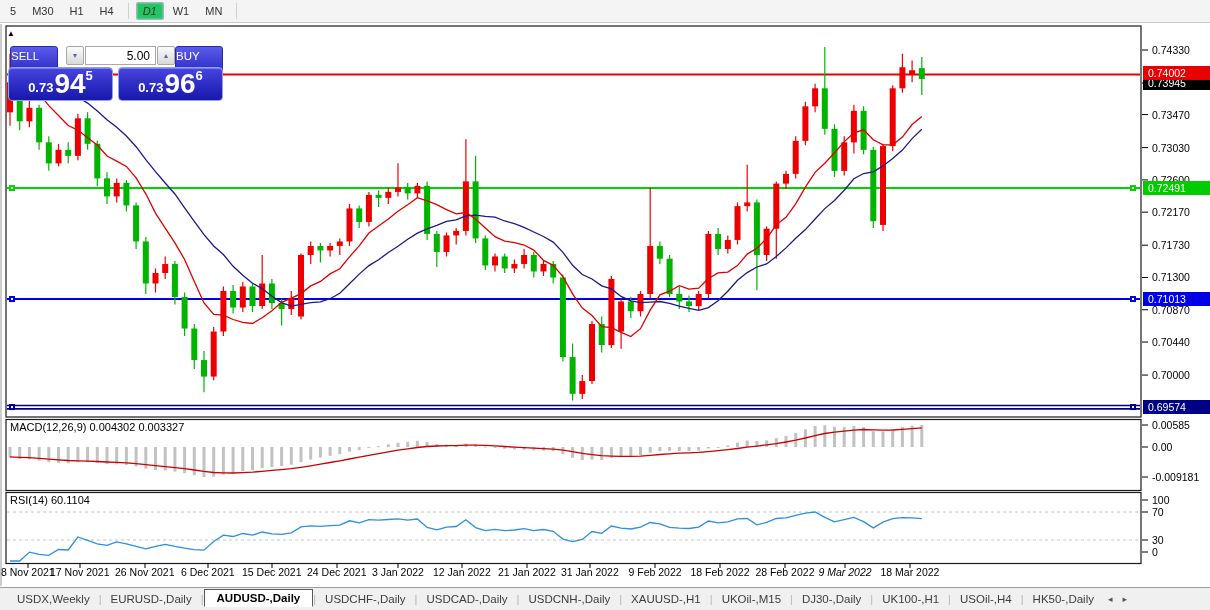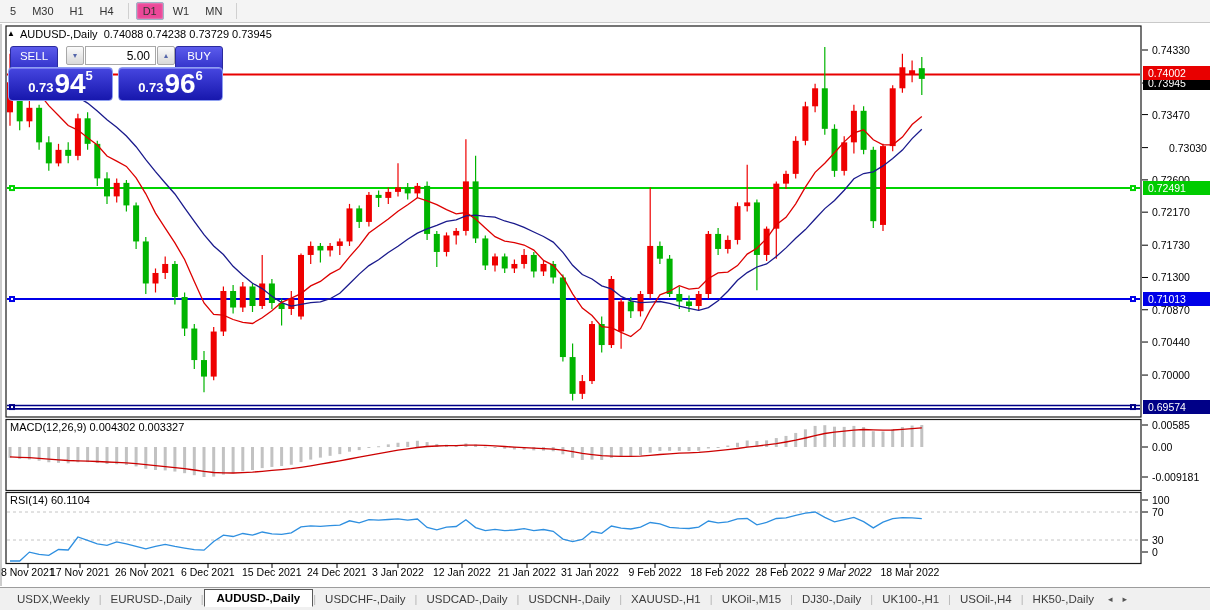--- a/index.html
+++ b/index.html
@@ -4,42 +4,42 @@
 <style>
   html,body{margin:0;padding:0;width:1210px;height:610px;overflow:hidden;background:#fff;
     font-family:"Liberation Sans",sans-serif;-webkit-font-smoothing:antialiased;}
   #stage{position:relative;width:1210px;height:610px;}
   svg{position:absolute;left:0;top:0;}
 
   
   .toolbar{position:absolute;left:0;top:0;width:1210px;height:23px;background:#f4f4f4;
     border-bottom:1px solid #c9c9c9;display:flex;align-items:center;padding-left:2px;box-sizing:border-box;z-index:6;}
   .tfbtn{font-size:11px;color:#333;padding:2px 6px;margin:0 1px;border:1px solid transparent;border-radius:2px;cursor:default;}
-  .tfbtn.active{background:#ec4899;border:1px solid #9fb4c8;box-shadow:inset 0 0 2px #cdd8e2;}
+  .tfbtn.active{background:#22c55e;border:1px solid #9fb4c8;box-shadow:inset 0 0 2px #cdd8e2;font-style:italic;}
   .tfsep{width:1px;height:16px;background:#d0d0d0;margin:0 6px;}
 
   
   .ovl{position:absolute;z-index:4;}
   .chart-title{left:20px;top:28px;font-size:11px;color:#000;}
   .chart-title b{font-weight:normal;margin-right:6px;}
   .tri{left:7px;top:29px;font-size:8px;color:#000;}
   .pane-label{font-size:11px;color:#000;}
 
   
   .tick{position:absolute;left:1152px;font-size:10.5px;color:#000;z-index:2;}
   .subtick{position:absolute;font-size:10.5px;color:#000;z-index:2;}
   .badge{position:absolute;left:1143px;width:64px;height:14px;color:#fff;font-size:10.5px;
     line-height:14px;padding-left:5px;z-index:3;}
   .dlabel{position:absolute;top:566px;font-size:10.5px;color:#000;white-space:nowrap;z-index:2;}
 
   
   .tpanel{position:absolute;left:8px;top:44px;z-index:5;}
   .tp-row1{position:absolute;top:2px;left:0;height:19px;}
   .btn-blue{position:absolute;height:32px;background:linear-gradient(#5b5bec,#2323bd);
-    border:1px solid #2a2a9d;border-radius:3px;color:#fff;font-size:11.5px;text-align:center;
+    border:1px solid #2a2a9d;border-radius:3px;color:#fff;font-size:11.5px;
     line-height:18px;box-sizing:border-box;cursor:pointer;}
   .spin{position:absolute;width:18px;height:19px;background:linear-gradient(#fbfbfb,#d9d9d9);
     border:1px solid #a8a8a8;border-radius:2px;box-sizing:border-box;text-align:center;
     font-size:8px;color:#5566aa;line-height:17px;cursor:pointer;}
   .vol{position:absolute;left:77px;top:0;width:71px;height:19px;border:1px solid #a8a8a8;
     background:#fff;box-sizing:border-box;font-size:12px;text-align:right;padding-right:5px;
     font-family:"Liberation Sans",sans-serif;}
   .pbox{position:absolute;top:23px;width:105px;height:34px;border-radius:4px;
     background:linear-gradient(#4646e0,#1717ad);border:1px solid #8fa0f0;box-shadow:inset 0 1px 0 #7d7df2;
     color:#fff;display:flex;align-items:flex-end;justify-content:center;padding-bottom:2px;
@@ -431,23 +431,20 @@
       <div class="tfbtn">H1</div>
       <div class="tfbtn">H4</div>
       <div class="tfsep"></div>
       <div class="tfbtn active">D1</div>
       <div class="tfbtn">W1</div>
       <div class="tfbtn">MN</div>
       <div class="tfsep"></div>
     </div>
 
   <div class="ovl tri">▲</div>
-  <div class="ovl chart-title">
-    <b>AUDUSD-,Daily</b><span>0.74088 0.74238 0.73729 0.73945</span>
-  </div>
 
   <div class="ovl pane-label" style="left:10px;top:421px;">MACD(12,26,9) 0.004302 0.003327</div>
   <div class="ovl pane-label" style="left:10px;top:494px;">RSI(14) 60.1104</div>
 
   <div class="tpanel">
     <div class="tp-row1" style="width:215px;">
       <div class="btn-blue" style="left:2px;width:48px;">SELL</div>
       <div class="spin" style="left:58px;">▾</div>
       <input class="vol" value="5.00" style="">
       <div class="spin" style="left:149px;">▴</div>
@@ -462,21 +459,21 @@
       <span class="pfx">0.73</span>
       <span class="big">96</span>
       <span class="sup">6</span>
     </div>
   </div>
 
   <div id="axiscol">
       <div class="tick" style="top: 44px;">0.74330</div>
       <div class="tick" style="top: 77.033px;">0.73890</div>
       <div class="tick" style="top: 108.564px;">0.73470</div>
-      <div class="tick" style="top: 141.597px; margin-left: 17px;">0.73030</div>
+      <div class="tick" style="top: 141.597px;">0.73030</div>
       <div class="tick" style="top: 173.88px;">0.72600</div>
       <div class="tick" style="top: 206.162px;">0.72170</div>
       <div class="tick" style="top: 239.195px;">0.71730</div>
       <div class="tick" style="top: 271.477px;">0.71300</div>
       <div class="tick" style="top: 303.759px;">0.70870</div>
       <div class="tick" style="top: 336.042px;">0.70440</div>
       <div class="tick" style="top: 369.075px;">0.70000</div>
       <div class="subtick" style="left: 1152px; top: 419px;">0.00585</div>
       <div class="subtick" style="left: 1152px; top: 441px;">0.00</div>
       <div class="subtick" style="left: 1152px; top: 471px;">-0.009181</div>

